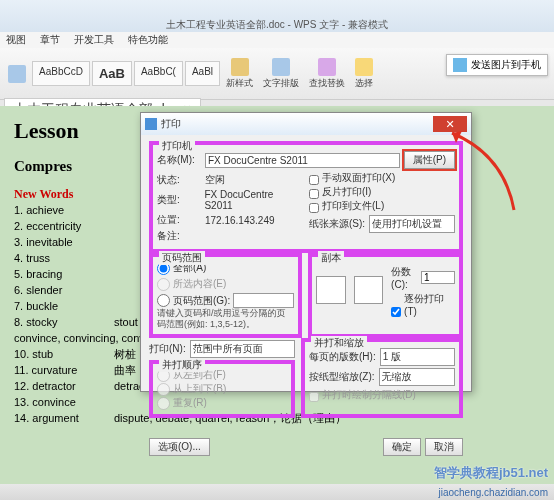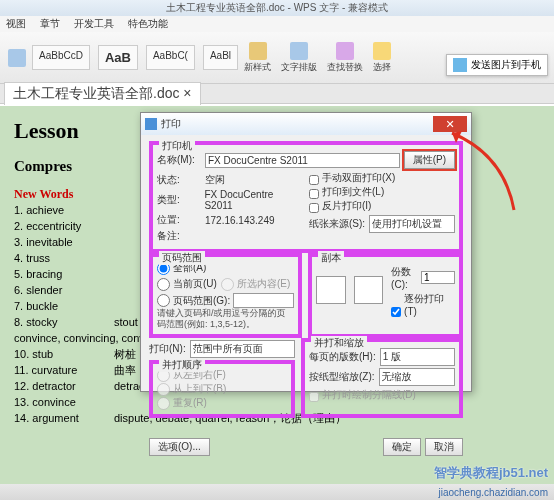--- a/index.html
+++ b/index.html
@@ -1,22 +1,22 @@
 <!DOCTYPE html>
 <html><head>
 <meta charset="utf-8">
 <style>
 *{box-sizing:border-box;margin:0;padding:0;font-family:"Microsoft YaHei",SimSun,sans-serif}
 body{width:554px;height:500px;overflow:hidden;background:#fff;font-size:11px;position:relative}
-.titlebar{height:16px;background:linear-gradient(#e8f0f8,#d8e4f0);display:flex;align-items:center;padding:0 8px;font-size:10px;color:#555;justify-content:center}
+.titlebar{height:32px;background:linear-gradient(#e8f0f8,#d8e4f0);display:flex;align-items:flex-end;padding:0 8px;font-size:10px;color:#555;justify-content:center}
 .menubar{height:16px;background:#f5f5f5;display:flex;padding:0 6px;gap:14px;font-size:10px;color:#333;align-items:center}
 .ribbon{height:52px;background:linear-gradient(#f8f8f8,#e8e8e8);border-bottom:1px solid #ccc;display:flex;align-items:center;padding:0 4px;gap:2px}
 .rbtn{display:flex;flex-direction:column;align-items:center;gap:1px;padding:2px 4px;font-size:9px;color:#444}
 .rbtn .ic{width:18px;height:18px;background:#a8c8e8;border-radius:2px}
-.stylebox{display:flex;gap:8px}
+.stylebox{display:flex;gap:2px}
 .sbox{border:1px solid #ccc;padding:4px 6px;font-size:10px;background:#fafafa;color:#333}
 .tabbar{height:20px;background:#e8e8e8;display:flex;align-items:center;padding:0 4px;font-size:14px;border-bottom:1px solid #ccc}
 .tab{background:#fff;border:1px solid #ccc;border-bottom:none;padding:2px 8px;color:#444}
 .sendpic{position:absolute;right:6px;top:54px;background:#fff;border:1px solid #bbb;padding:3px 6px;font-size:10px;display:flex;align-items:center;gap:4px;z-index:5;box-shadow:0 1px 3px rgba(0,0,0,.2)}
 .sendpic .pic{width:14px;height:14px;background:#6bb8e8}
 .doc{position:absolute;left:0;top:106px;right:0;bottom:16px;background:#c8e0c0;padding:12px 14px;overflow:hidden}
 .doc h1{font-family:"Times New Roman",serif;font-size:22px;font-weight:bold;margin-bottom:14px}
 .doc h2{font-family:"Times New Roman",serif;font-size:15px;font-weight:bold;margin-bottom:12px}
 .nw{color:#c00;font-family:"Times New Roman",serif;font-size:12px;font-weight:bold}
 .wl{font-family:"Times New Roman",serif;font-size:11px;line-height:16px}
@@ -195,46 +195,42 @@
               <span style="width:44px">备注:</span>
             </div>
         </div>
         <div class="half">
           <div class="chk">
               <input type="checkbox" style="">
               <span>手动双面打印(X)</span>
             </div>
           <div class="chk">
               <input type="checkbox" style="">
-              <span>打印到文件(L)</span>
+              <span>反片打印(I)</span>
             </div>
           <div class="chk">
               <input type="checkbox" style="">
-              <span>反片打印(I)</span>
+              <span>打印到文件(L)</span>
             </div>
           <div class="row">
               <span>纸张来源(S):</span>
               <div class="sel">使用打印机设置</div>
             </div>
         </div>
       </div>
     </div>
 
     <div class="cols">
       <div class="half fset">
         <div class="leg">页码范围</div>
         <div class="radio">
             <input type="radio" checked="" style="">
             <span>全部(A)</span>
           </div>
         <div class="row">
-          <div class="radio">
-              <input type="radio" style="">
-              <span>当前页(U)</span>
-            </div>
           <div class="radio" style="color:#999">
               <input type="radio" disabled="" style="">
               <span>所选内容(E)</span>
             </div>
         </div>
         <div class="radio">
             <input type="radio" style="">
             <span>页码范围(G):</span>
             <input class="sel" style="flex: 1 1 0%; width: 40px;">
           </div>

